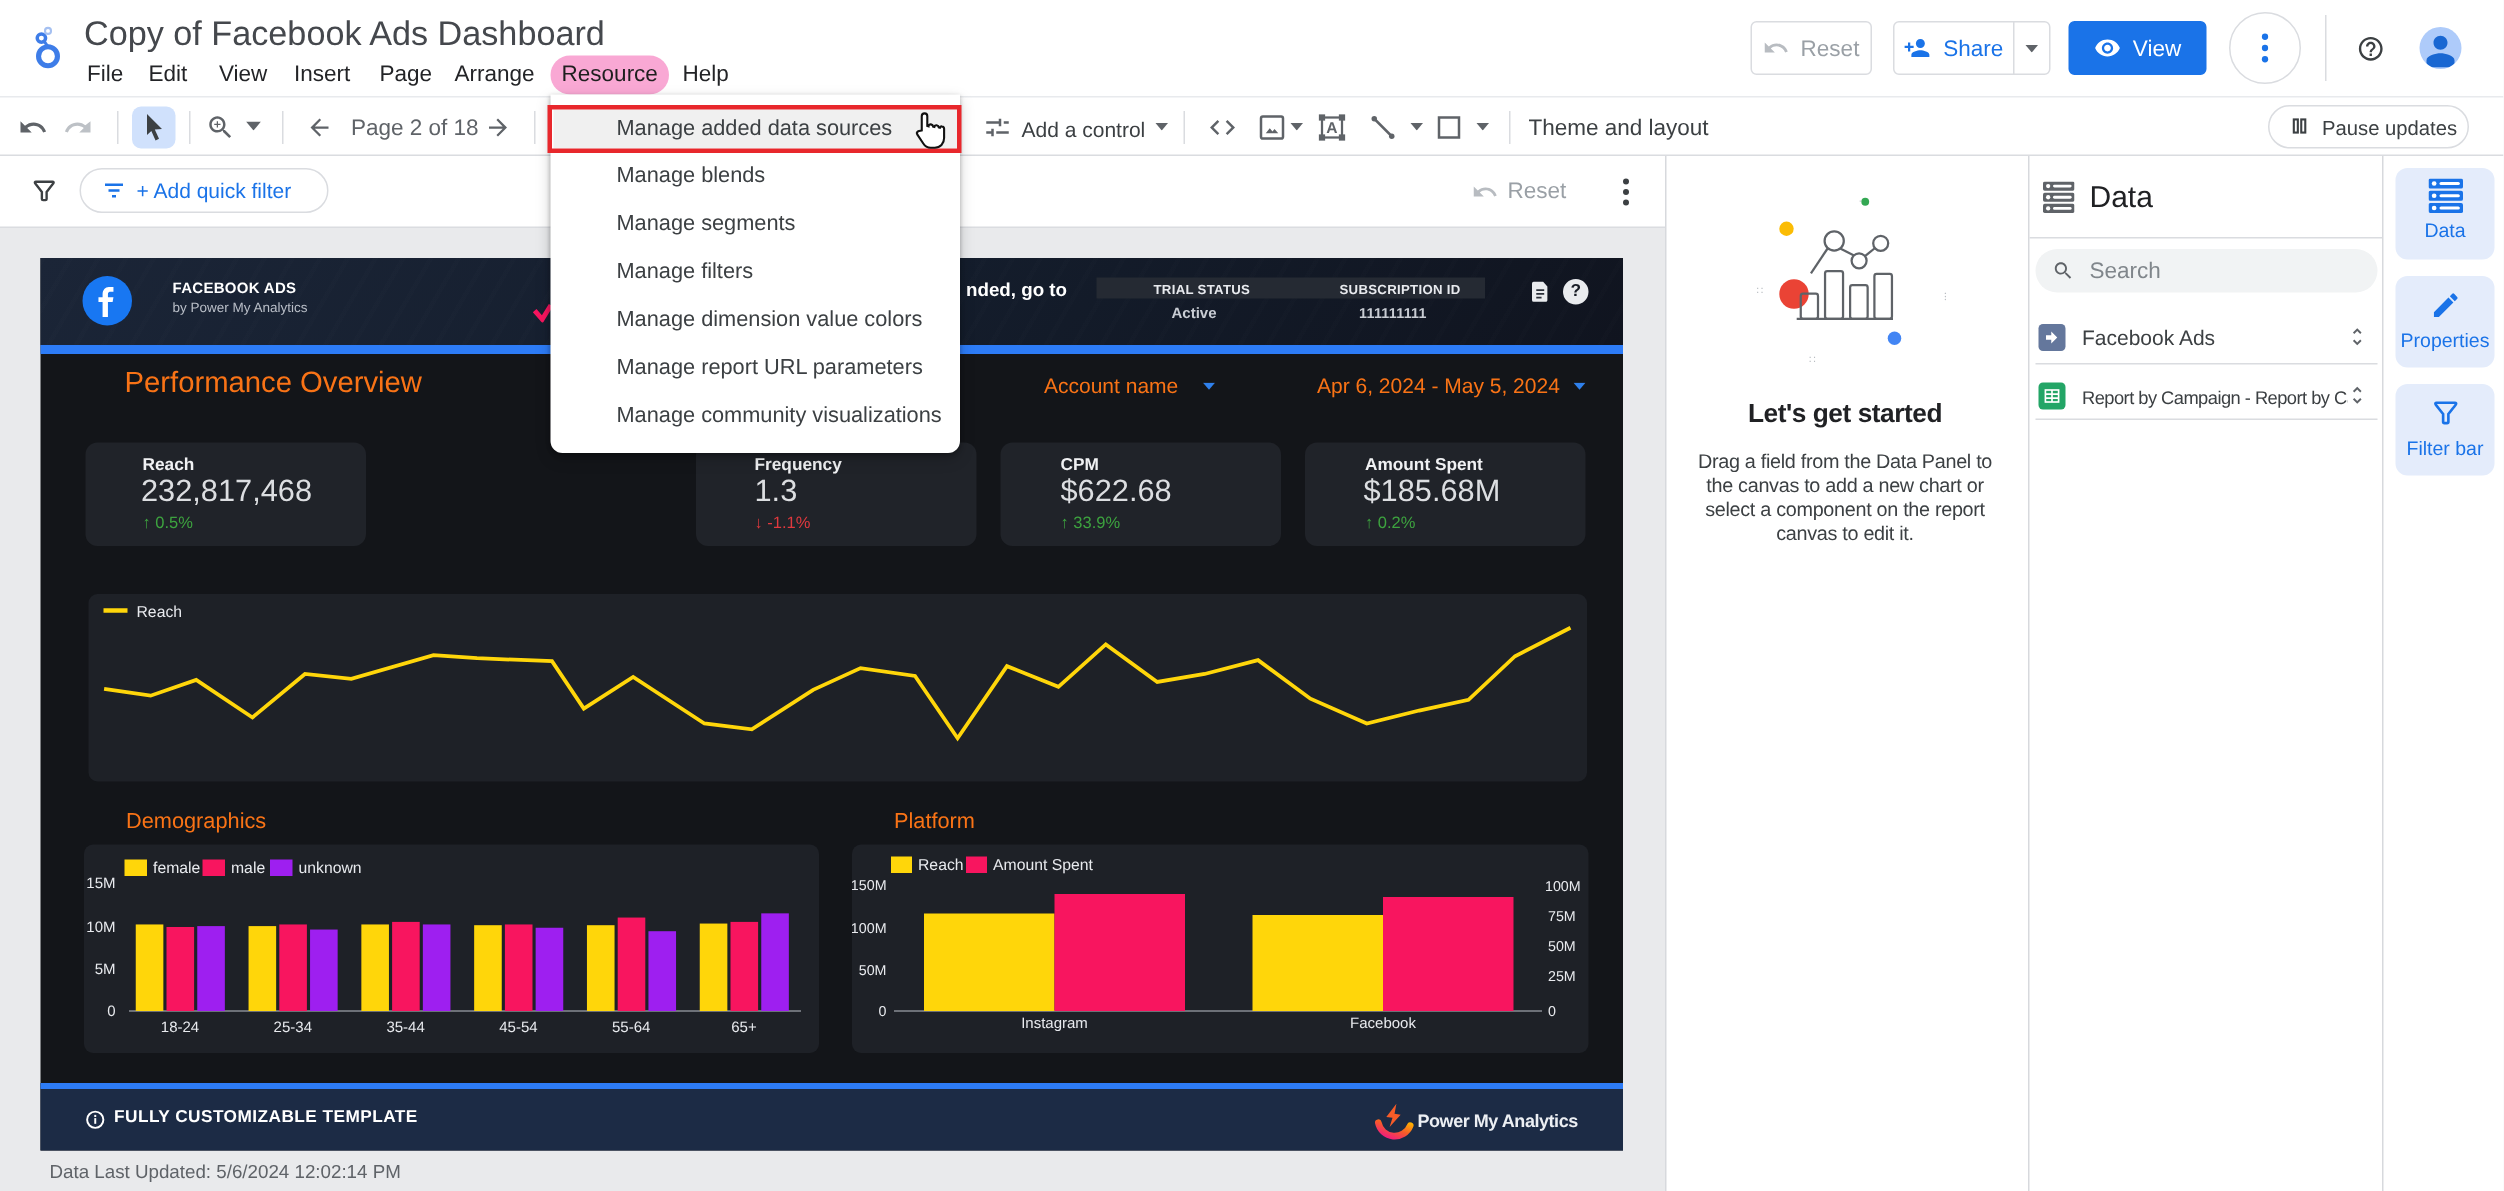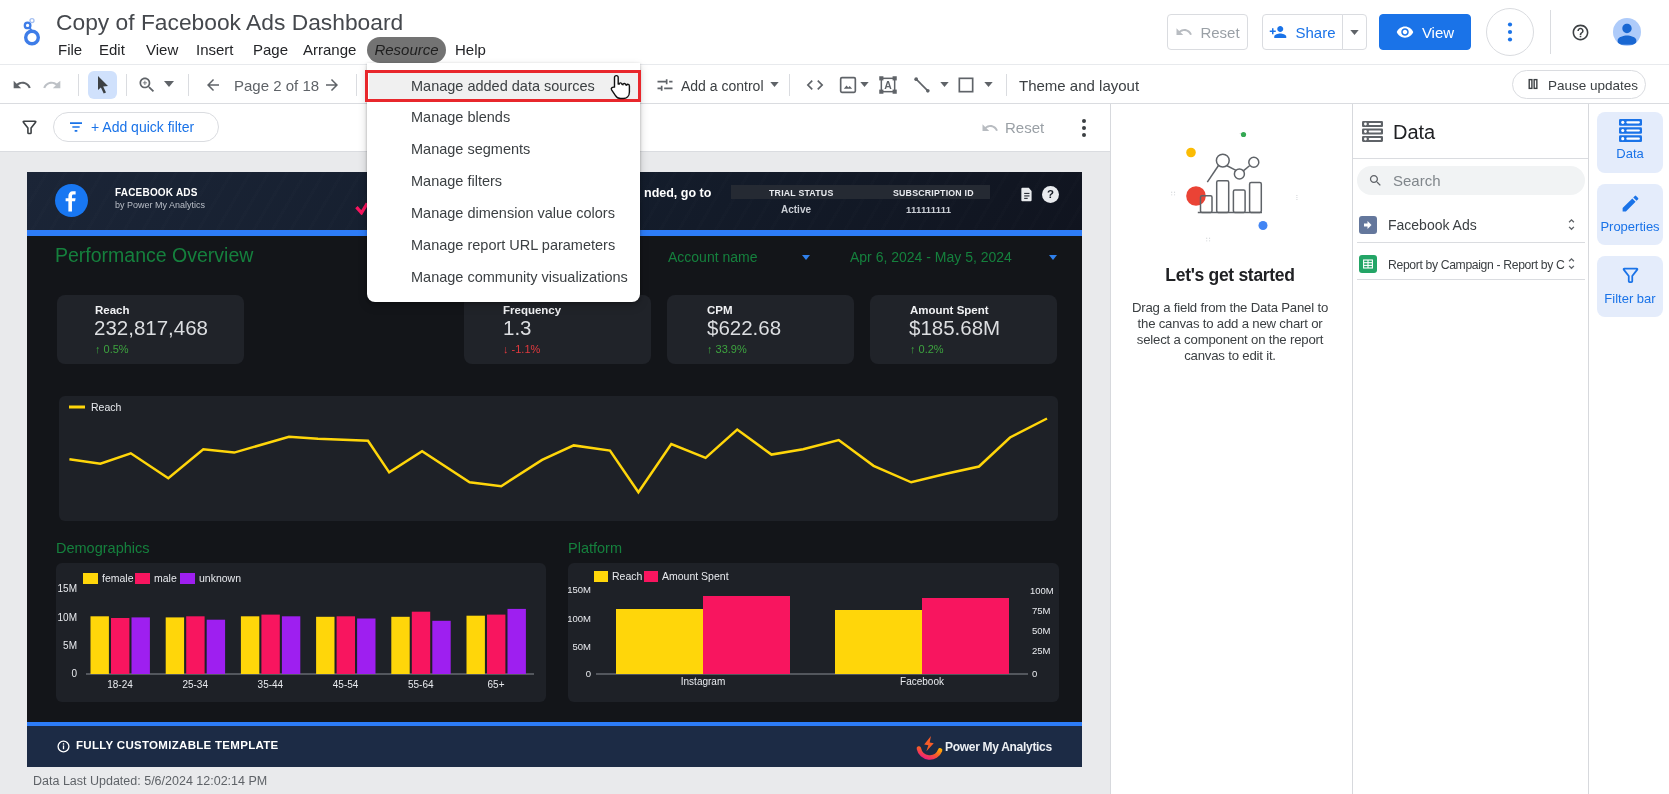--- a/index.html
+++ b/index.html
@@ -7,21 +7,21 @@
   font-family:"Liberation Sans", sans-serif; }
 .app { position:relative; width:1669px; height:578px; }
 .abs { position:absolute; }
 svg { display:block; }
 
 .topbar { left:0; top:0; width:1669px; height:64px; background:#fff; }
 .title { left:56px; top:9px; font-size:22.8px; color:#45484d; }
 .menubar { left:0; top:40px; height:22px; font-size:15px; color:#232427; }
 .mitem { position:absolute; top:1px; }
 .res-pill { position:absolute; left:367px; top:-3px; width:79px; height:26px;
-  background:#737373; border-radius:13px; text-align:center; line-height:26px; color:#1f1f1f;font-style:italic;}
+  background:#f9a8d4; border-radius:13px; text-align:center; line-height:26px; color:#1f1f1f;}
 .btn { position:absolute; height:36px; border:1px solid #dadce0; border-radius:4px;
   display:flex; align-items:center; justify-content:center; font-size:15px; background:#fff;}
 
 .toolbar { left:0; top:64px; width:1669px; height:40px; background:#fff;
   border-top:1px solid #e8eaed; border-bottom:1px solid #dadce0; }
 .tsep { position:absolute; top:9px; width:1px; height:22px; background:#dadce0; }
 .ttext { position:absolute; font-size:15px; color:#5f6368; }
 
 .filterbar { left:0; top:104px; width:1110px; height:48px; background:#fff;
   border-bottom:1px solid #dadce0; }
@@ -30,21 +30,21 @@
 
 .canvas { left:0; top:152px; width:1110px; height:642px; background:#e9eaec; }
 .statusline { position:absolute; left:33px; top:622px; font-size:12.5px; color:#5f6368; }
 .dash { position:absolute; left:27px; top:20px; width:1055px; height:595px; background:#131519; }
 .dhead { position:absolute; left:0; top:0; width:1055px; height:58px;
   background:repeating-linear-gradient(120deg, rgba(255,255,255,.006) 0 3px, transparent 3px 16px),linear-gradient(135deg,#1b2537 0%,#141d2c 55%,#10141f 100%); }
 .dblue { position:absolute; left:0; top:58px; width:1055px; height:6px; background:#2d7cf7; }
 .dfoot { position:absolute; left:0; top:550px; width:1055px; height:45px; background:#1c2b45;
   border-top:4px solid #2d7cf7; }
 .panel { position:absolute; background:#1e2127; border-radius:6px; }
-.blue-t { color:#15803d; }
+.blue-t { color:#f97316;margin-left:28px; }
 .card { position:absolute; top:123px; width:187px; height:69px; background:#202329; border-radius:8px; }
 .card .lab { position:absolute; top:9px; font-size:11.5px; color:#f0f1f3; font-weight:700; }
 .card .num { position:absolute; top:21px; font-size:20.5px; color:#dcdee1; }
 .card .dlt { position:absolute; top:48px; font-size:11px; }
 .up { color:#3da33f; } .dn { color:#e0393e; }
 
 .getstarted { left:1110px; top:104px; width:242px; height:690px; background:#fff;
   border-left:1px solid #d7d9dd; }
 .datapanel { left:1352px; top:104px; width:236px; height:690px; background:#fff;
   border-left:1px solid #d7d9dd; }

